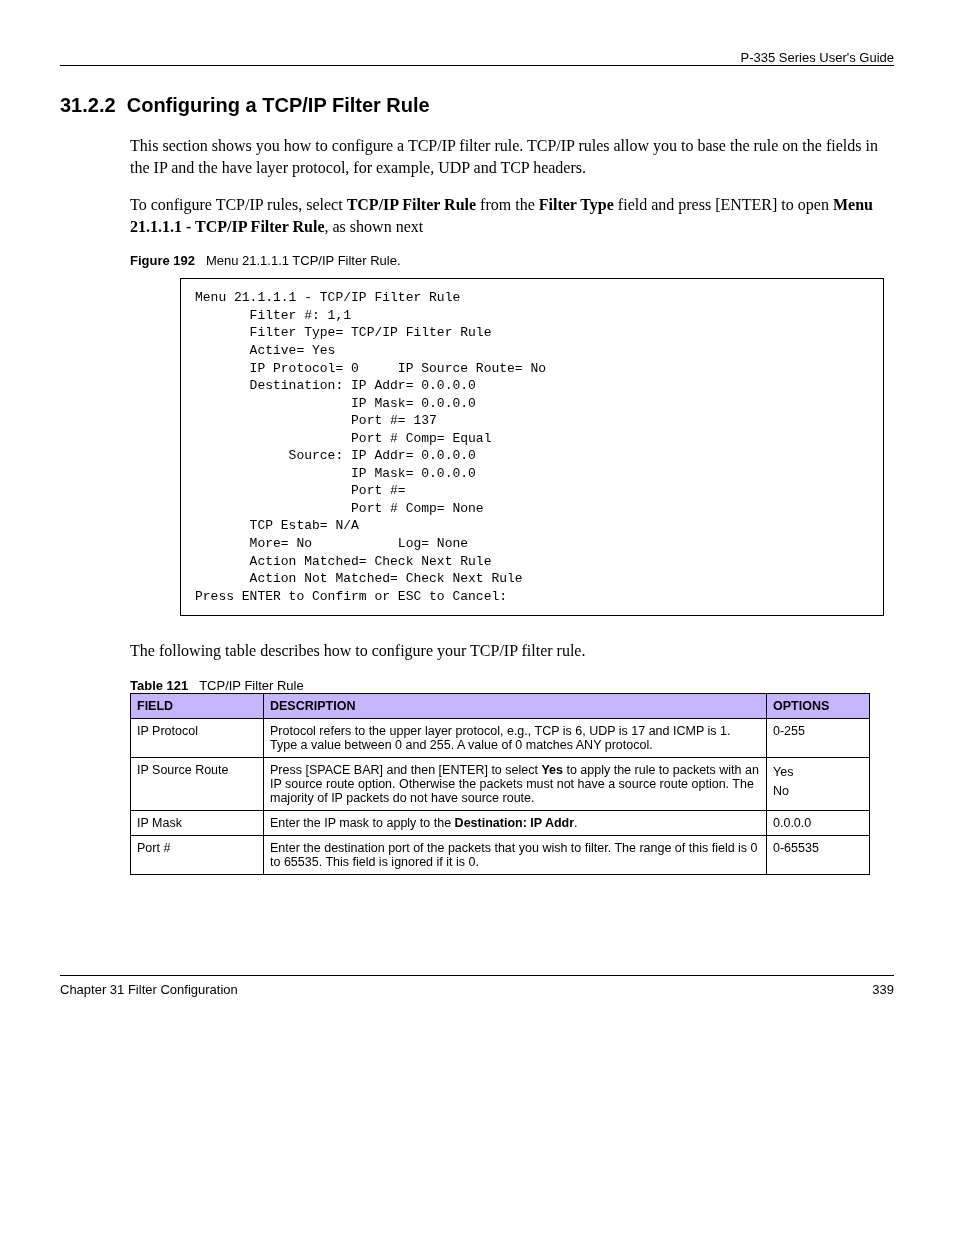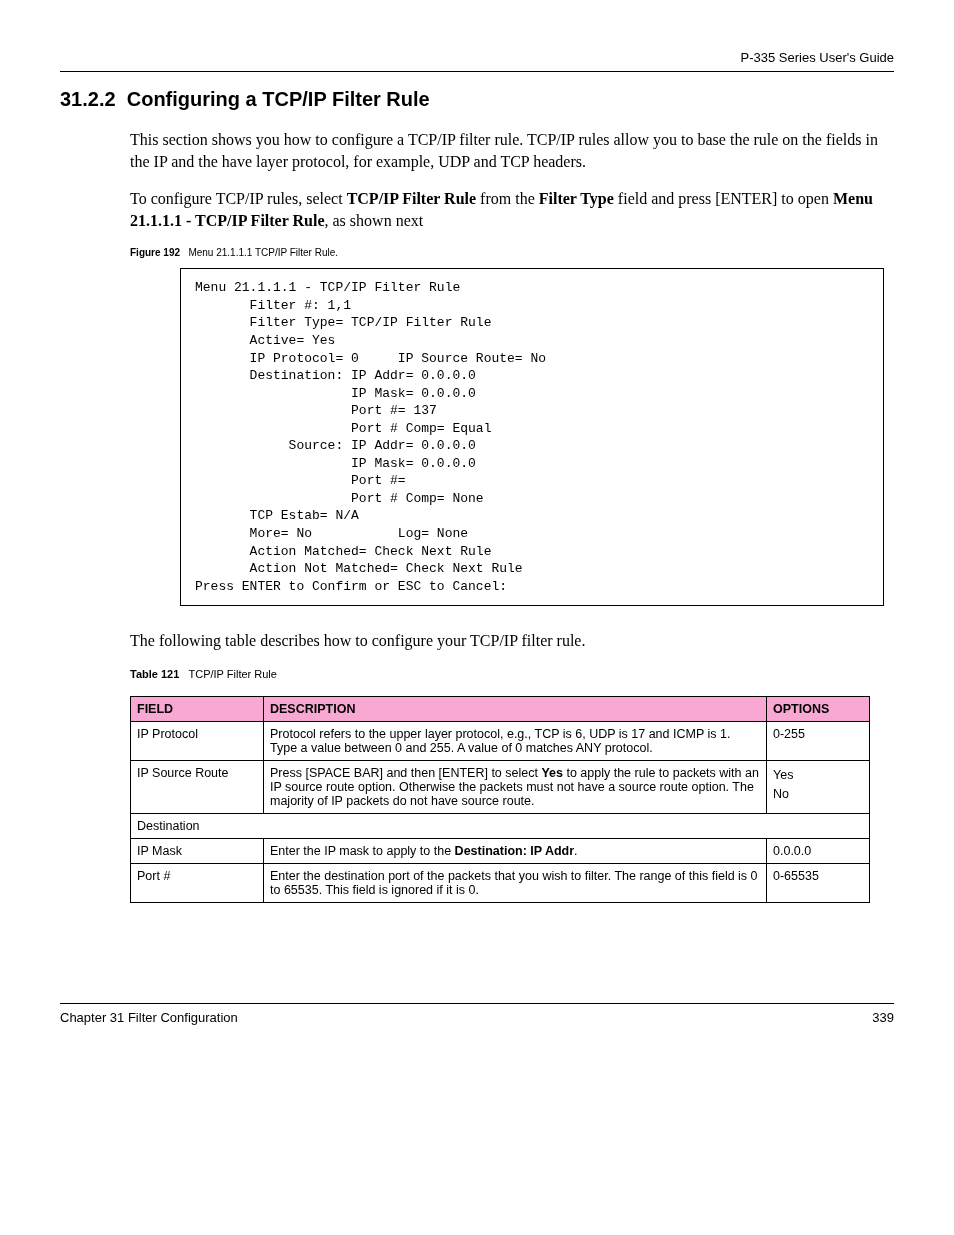--- a/index.html
+++ b/index.html
@@ -8,71 +8,70 @@
     color: #000;
     margin: 0;
     padding: 50px 60px 40px 60px;
     width: 954px;
     box-sizing: border-box;
     background: #fff;
   }
   .header-text {
     text-align: right;
     font-size: 13px;
-    padding-bottom: 6px;
     border-bottom: 1.5px solid #000;
-    margin-bottom: 16px;
+    margin-bottom: 28px;
   }
   h2.section-heading {
     font-size: 20px;
     font-weight: bold;
     margin: 16px 0 18px 0;
   }
   .body-text {
     font-family: "Times New Roman", Times, serif;
     font-size: 16px;
     margin: 0 0 16px 0;
     padding-left: 70px;
     line-height: 1.35;
   }
   .figure-caption {
-    font-size: 10px;
+    font-size: 13px;
     margin: 10px 0 10px 70px;
   }
   .figure-caption .fig-label { font-weight: bold; }
   .menu-box {
     border: 1px solid #000;
     margin-left: 120px;
     margin-right: 10px;
     padding: 10px 14px;
     font-family: "Courier New", monospace;
     font-size: 13px;
     white-space: pre;
     line-height: 1.35;
     margin-bottom: 24px;
   }
   .table-caption {
-    font-size: 11px;
-    margin: 10px 0 16px 70px;
+    font-size: 13px;
+    margin: 10px 0 0 70px;
   }
   .table-caption .tbl-label { font-weight: bold; }
   table.data-table {
     margin-left: 70px;
     border-collapse: collapse;
     width: 740px;
     font-size: 12.5px;
   }
   table.data-table th, table.data-table td {
     border: 1px solid #000;
     padding: 5px 6px;
     text-align: left;
     vertical-align: top;
   }
   table.data-table th {
-    background: #f9a8d4;
+    background: #c4b5fd;
     font-weight: bold;
   }
   .col-field { width: 120px; }
   .col-desc  { width: auto; }
   .col-opts  { width: 90px; margin-left: 45px; }
   .section-row td {
     font-weight: normal;
   }
   .section-row td[colspan] { }
   .footer {
@@ -149,23 +148,20 @@
     <tr>
       <td>IP Source Route</td>
       <td class="desc">
         <span>Press [SPACE BAR] and then [ENTER] to select </span><b>Yes</b><span> to apply the rule to packets with an IP source route option. Otherwise the packets must not have a source route option. The majority of IP packets do not have source route.</span>
       </td>
       <td class="opts-multi">
         <span>Yes</span><br>
         <span>No</span>
       </td>
     </tr>
-    <tr class="section-row">
-      <td colspan="3">Destination</td>
-    </tr>
     <tr>
       <td>IP Mask</td>
       <td class="desc">
         <span>Enter the IP mask to apply to the </span><b>Destination: IP Addr</b><span>.</span>
       </td>
       <td>0.0.0.0</td>
     </tr>
     <tr>
       <td>Port #</td>
       <td>Enter the destination port of the packets that you wish to filter. The range of this field is 0 to 65535. This field is ignored if it is 0.</td>

